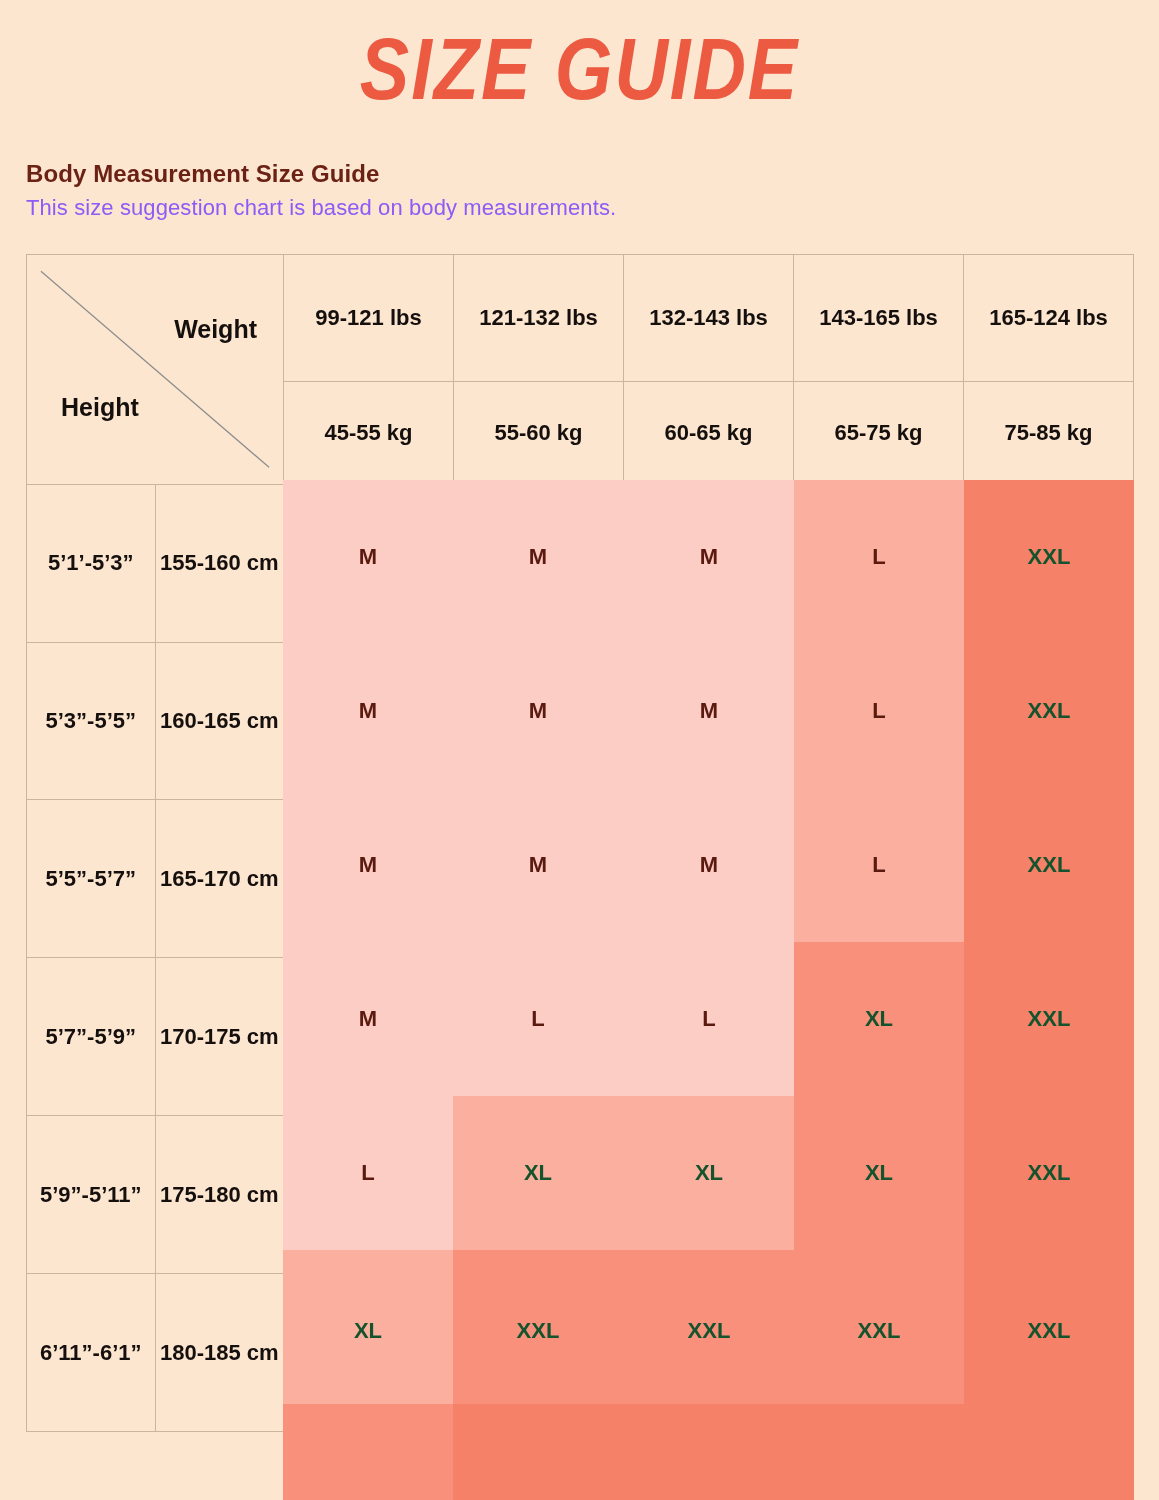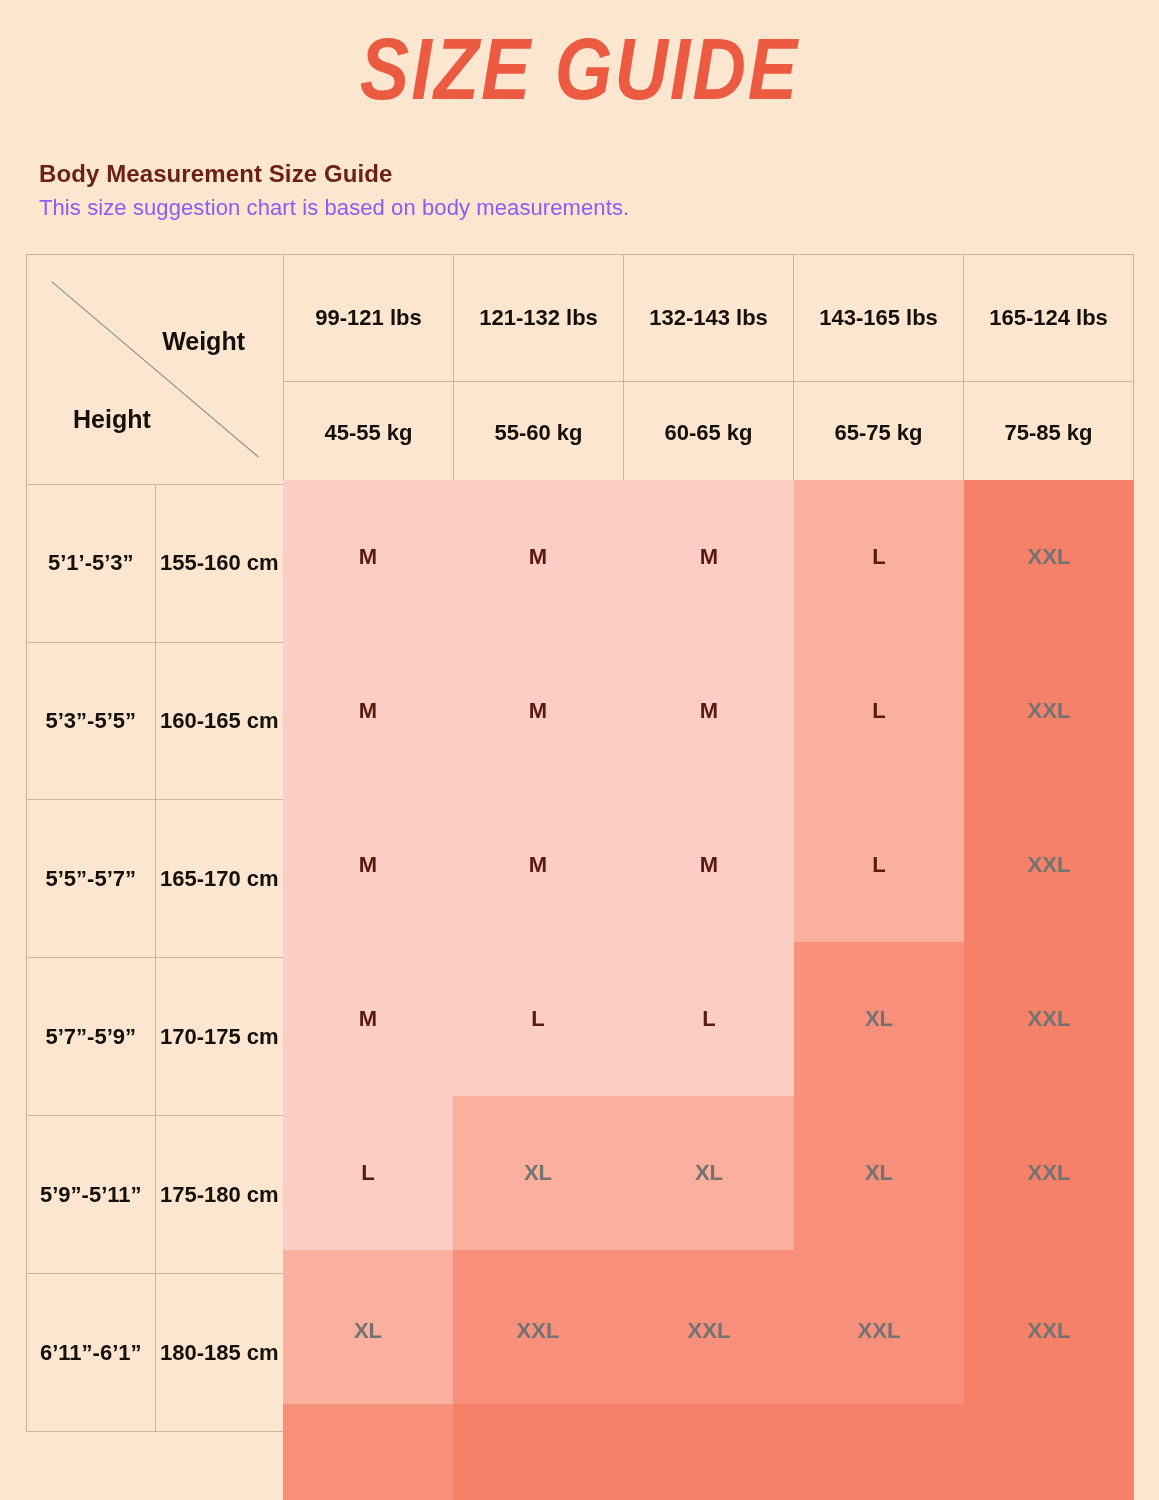--- a/index.html
+++ b/index.html
@@ -24,21 +24,21 @@
     color: #EC5A42;
     padding-top: 22px;
     line-height: 1.0;
     transform: scaleY(1.18);
     transform-origin: top center;
   }
 
   
   .intro {
     position: absolute;
-    left: 39px;
+    left: 26px;
     top: 160px;
     width: 1000px;
   }
   .intro-heading {
     font-size: 24px;
     font-weight: bold;
     color: #6B2114;
     letter-spacing: 0.1px;
     margin-bottom: 7px;
   }
@@ -71,21 +71,21 @@
     vertical-align: middle;
     font-size: 22px;
     font-weight: bold;
     color: #15100E;
     position: relative;
   }
 
   
   td.corner {
     background: #FFFFFF;
-    padding: 12px;
+    padding: 0;
     width: 257px;
   }
   .corner-inner {
     position: relative;
     width: 100%;
     height: 100%;
     overflow: hidden;
   }
   .corner-inner svg {
     position: absolute;
@@ -146,21 +146,21 @@
   .szlbl {
     position: absolute;
     font-size: 22px;
     font-weight: bold;
     text-align: center;
     line-height: 1;
     transform: translate(-50%, -50%);
     white-space: nowrap;
   }
   .t-dark  { color: #5A1A10; }
-  .t-light { color: #737373; }
+  .t-light { color: #14532d; }
 </style>
 </head>
 <body>
 
 <div class="title">SIZE GUIDE</div>
 
 <div class="intro">
   <div class="intro-heading">Body Measurement Size Guide</div>
   <div class="intro-sub">This size suggestion chart is based on body measurements.</div>
 </div>

